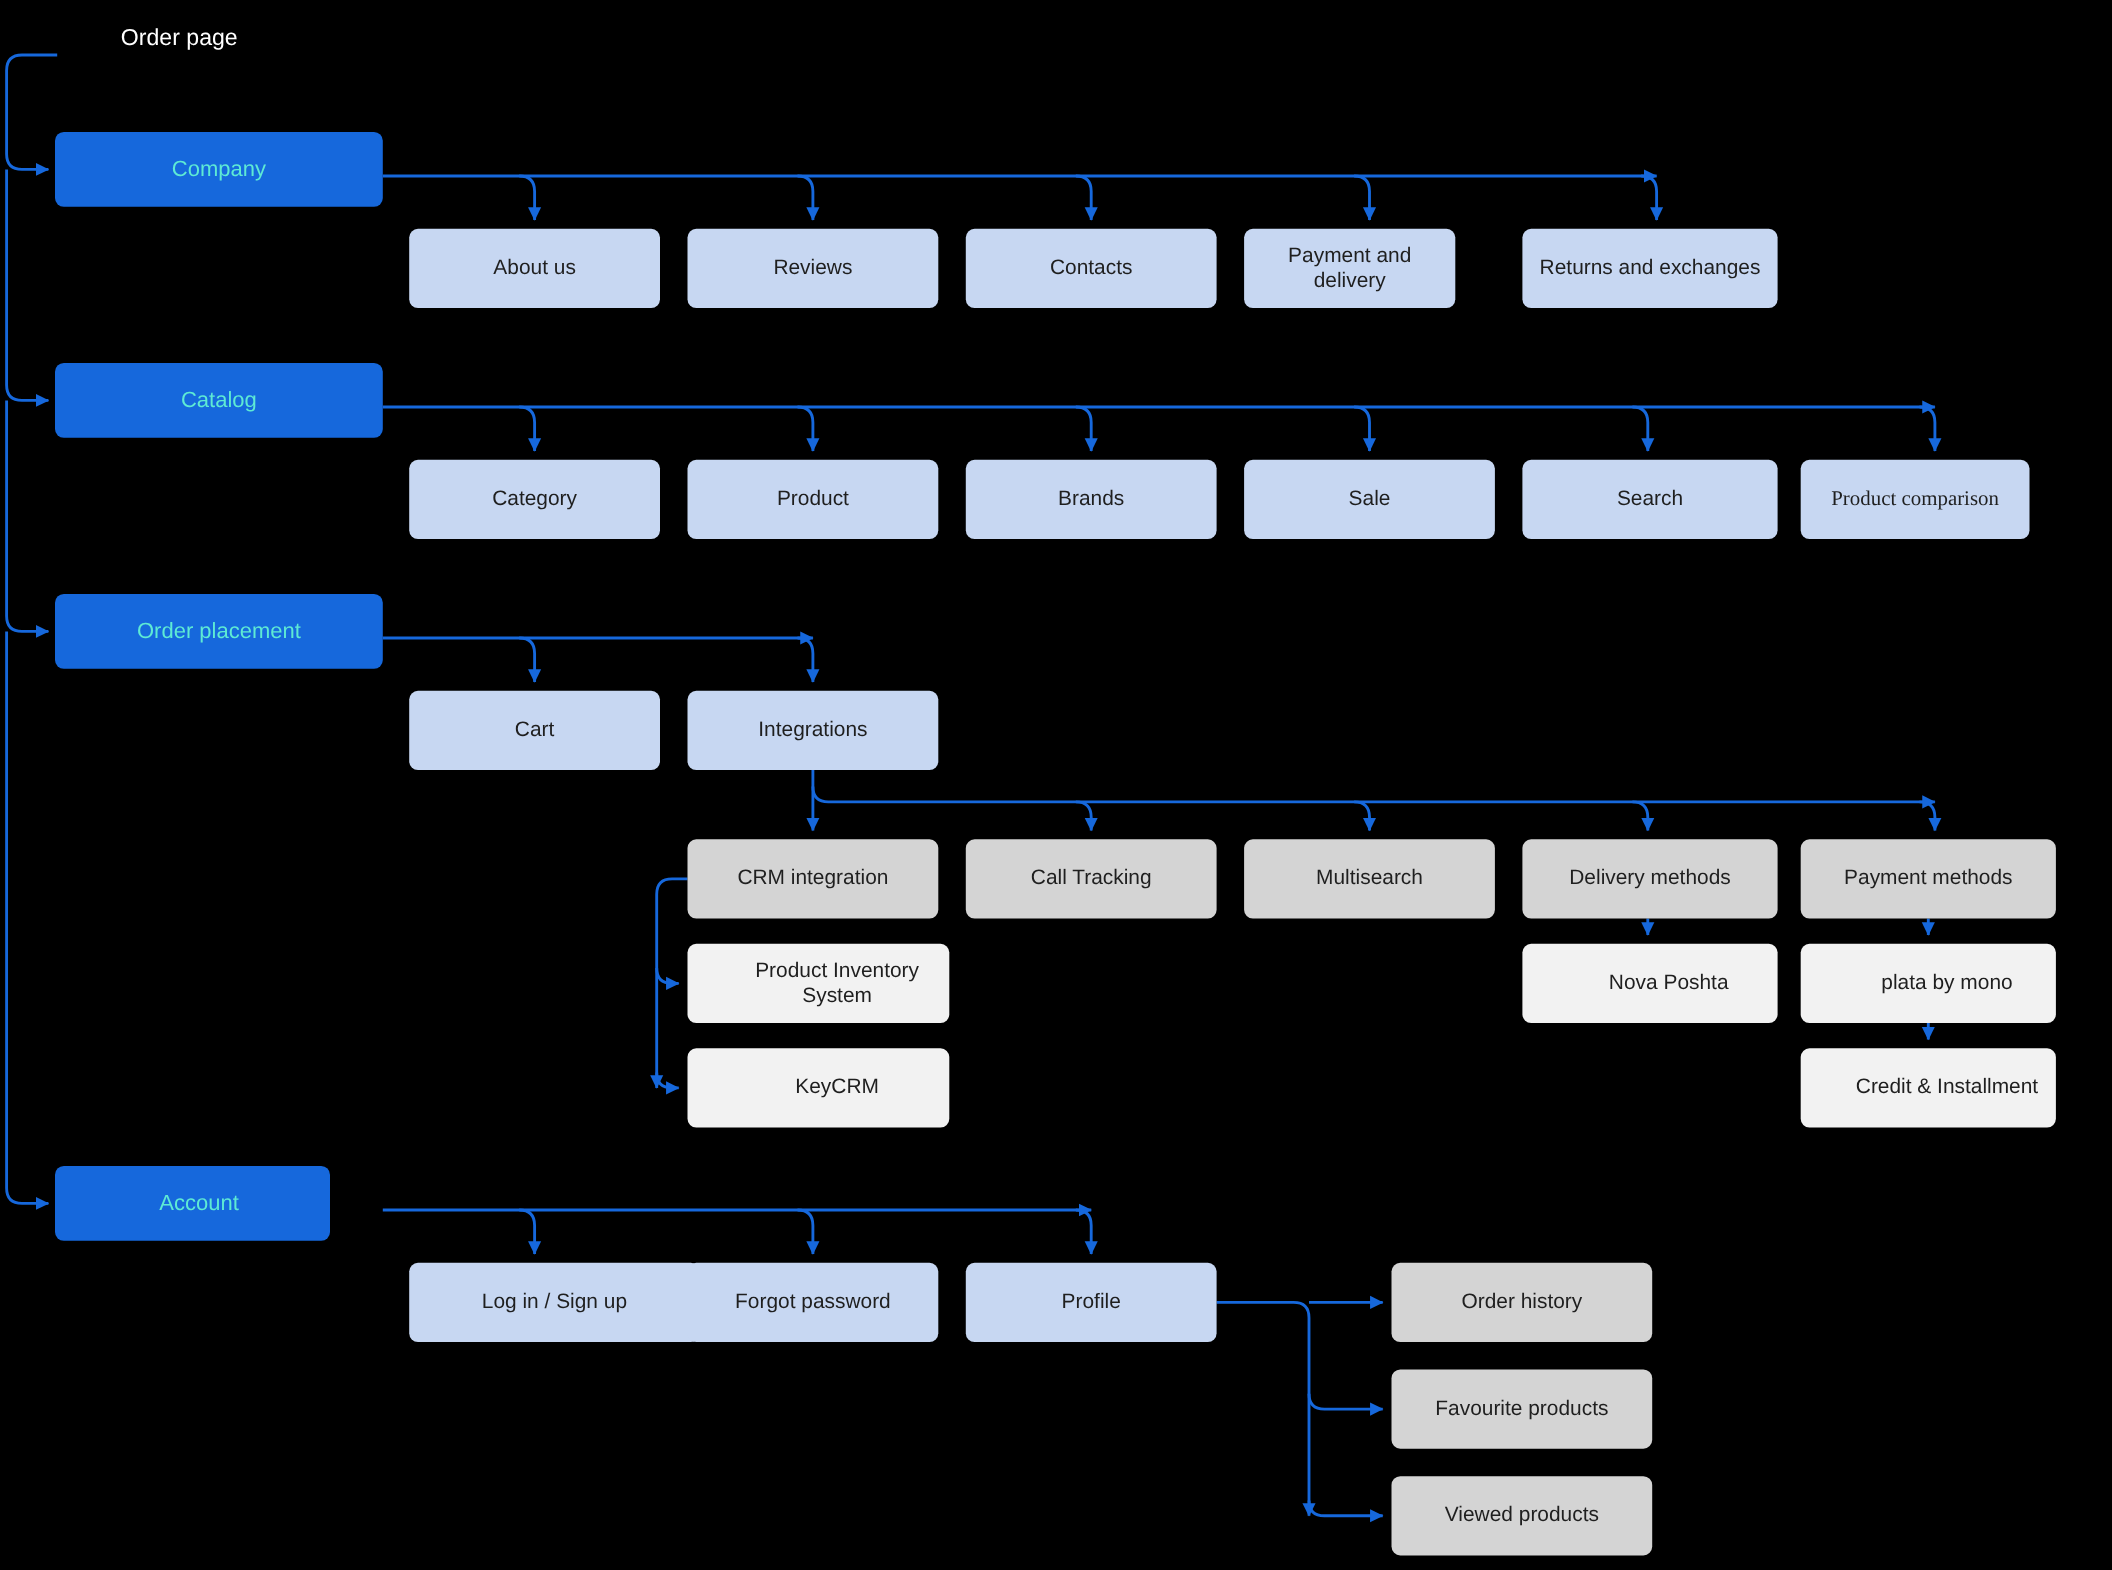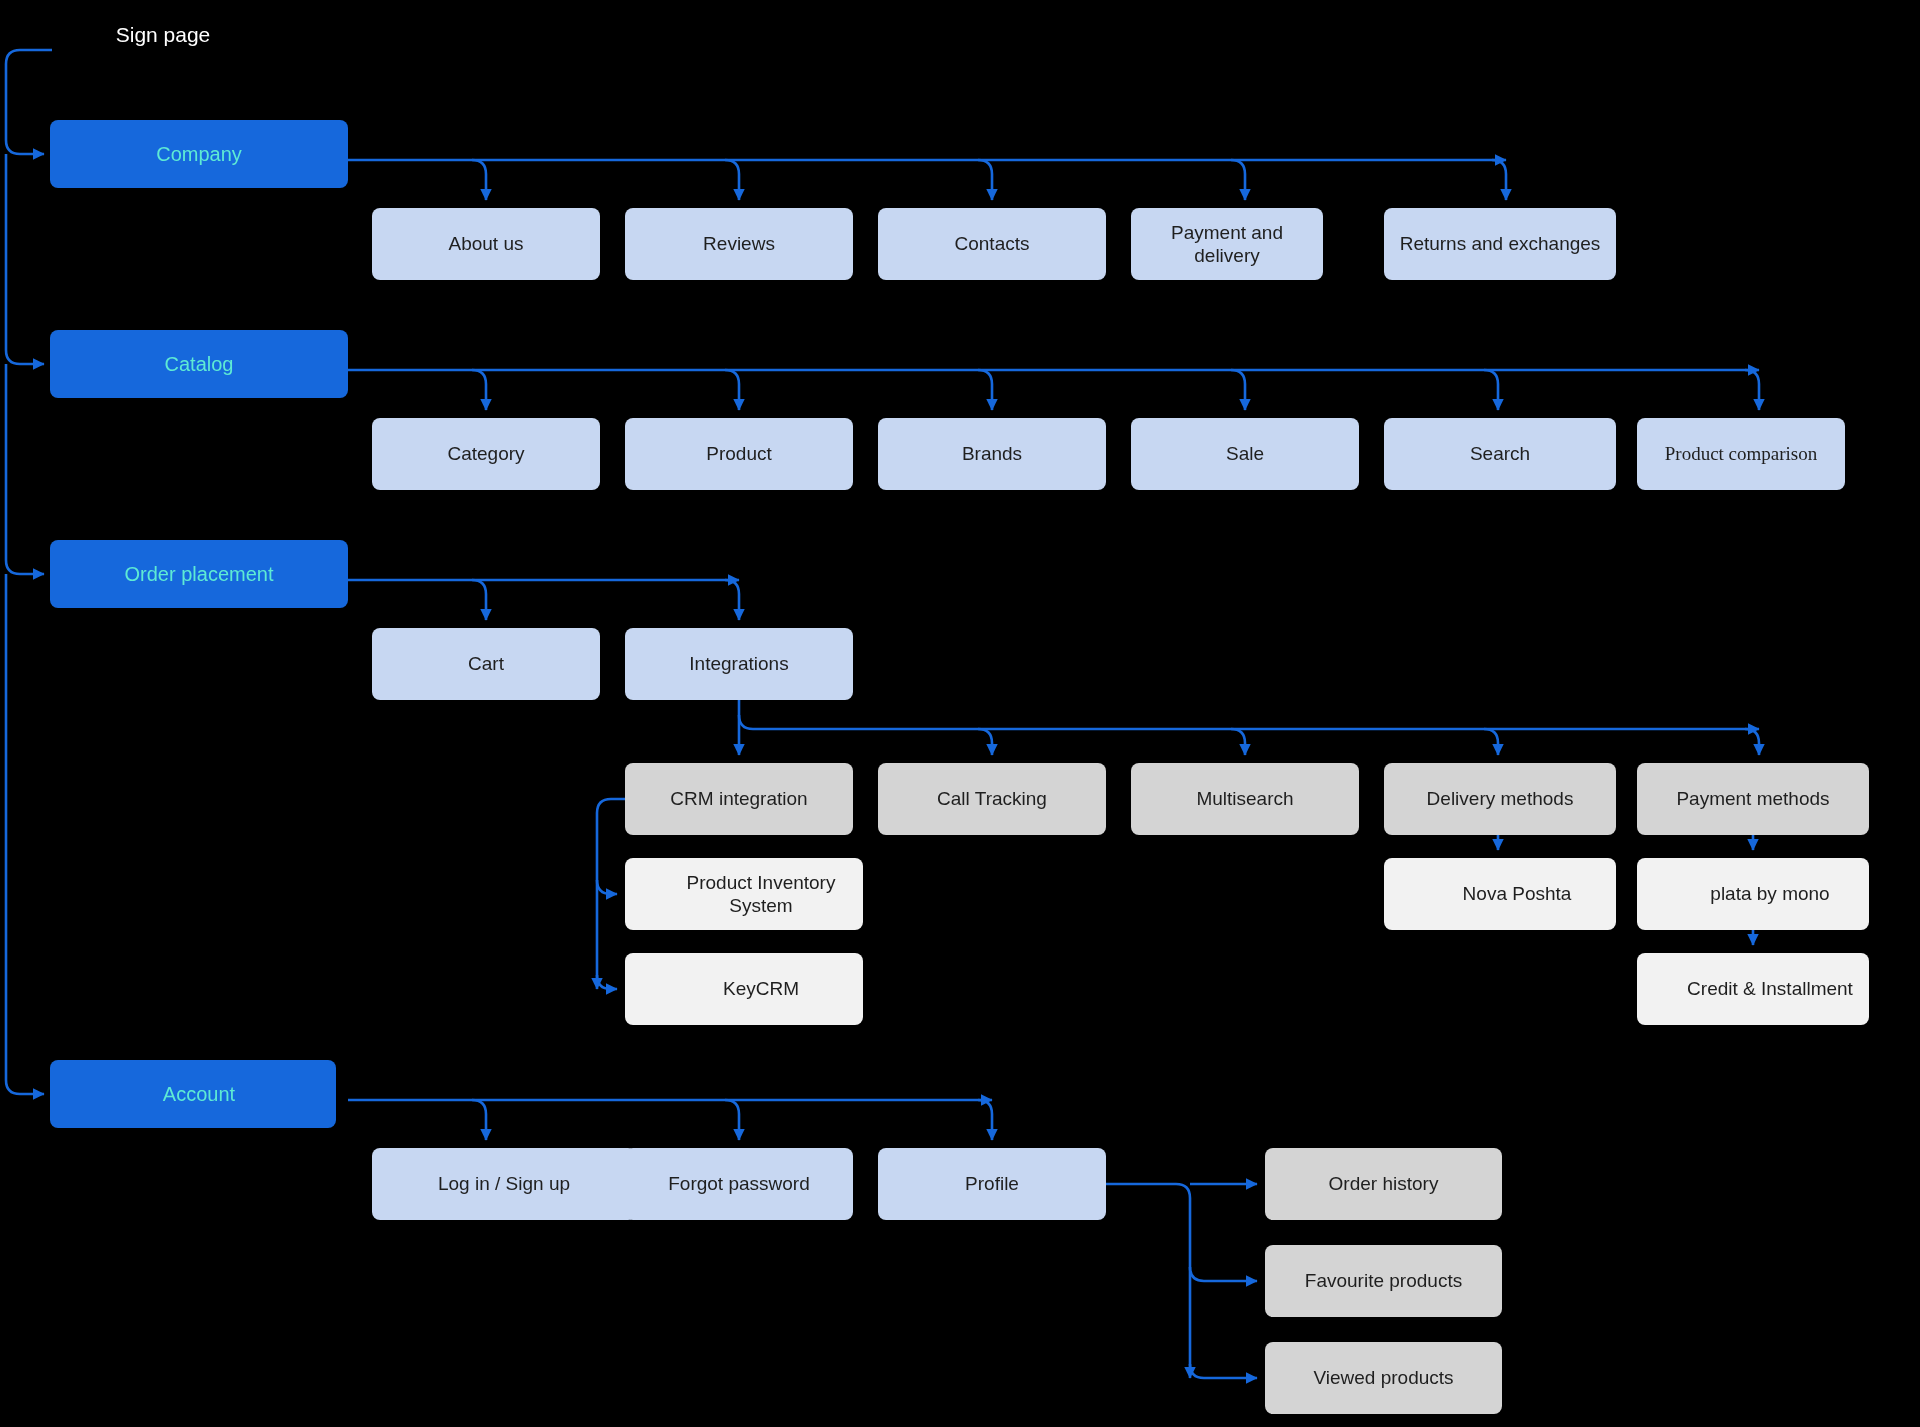--- a/index.html
+++ b/index.html
@@ -73,21 +73,21 @@
 
       <path marker-end="" d="M 1106 1184 L 1176 1184 Q 1190 1184 1190 1198 L 1190 1378"></path>
       <path d="M 1190 1184 L 1257 1184"></path>
       <path d="M 1190 1267 Q 1190 1281 1204 1281 L 1257 1281"></path>
       <path d="M 1190 1364 Q 1190 1378 1204 1378 L 1257 1378"></path>
     </g>
   </svg>
 
   <div id="nodes">
       <div class="node n-bare" style="left: 92px; top: 18px; width: 142px; height: 34px;">
-        <span>Sign page</span>
+        <span>Order page</span>
       </div>
       <div class="node n-primary" style="left: 50px; top: 120px; width: 298px; height: 68px;">
         <span>Company</span>
       </div>
       <div class="node n-light" style="left: 372px; top: 208px; width: 228px; height: 72px;">
         <span>About us</span>
       </div>
       <div class="node n-light" style="left: 625px; top: 208px; width: 228px; height: 72px;">
         <span>Reviews</span>
       </div>
@@ -153,21 +153,21 @@
       </div>
       <div class="node n-white" style="left: 1384px; top: 858px; width: 232px; height: 72px;">
         <span>Nova Poshta</span>
       </div>
       <div class="node n-white" style="left: 1637px; top: 858px; width: 232px; height: 72px;">
         <span>plata by mono</span>
       </div>
       <div class="node n-white" style="left: 1637px; top: 953px; width: 232px; height: 72px;">
         <span>Credit &amp; Installment</span>
       </div>
-      <div class="node n-primary" style="left: 50px; top: 1060px; width: 286px; height: 68px; padding-left: 22px;">
+      <div class="node n-primary" style="left: 50px; top: 1060px; width: 250px; height: 68px; padding-left: 22px;">
         <span>Account</span>
       </div>
       <div class="node n-light" style="left: 372px; top: 1148px; width: 264px; height: 72px;">
         <span>Log in / Sign up</span>
       </div>
       <div class="node n-light" style="left: 625px; top: 1148px; width: 228px; height: 72px;">
         <span>Forgot password</span>
       </div>
       <div class="node n-light" style="left: 878px; top: 1148px; width: 228px; height: 72px;">
         <span>Profile</span>

